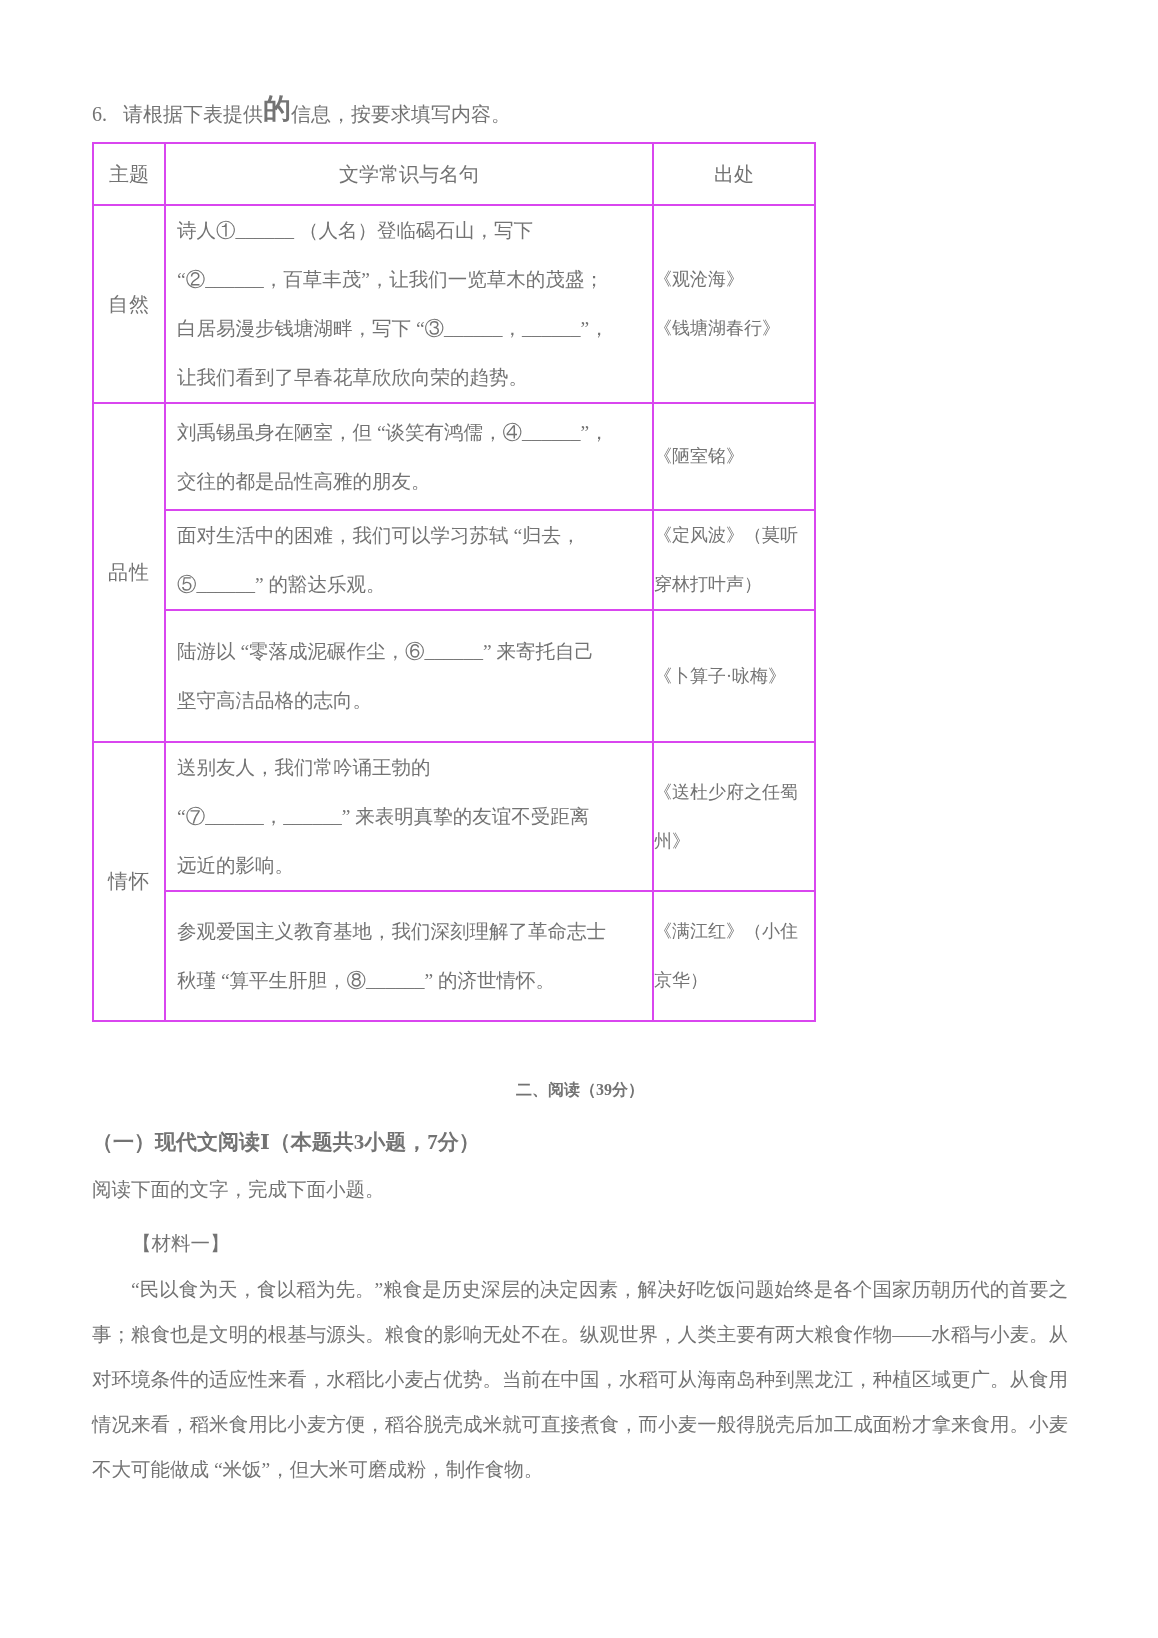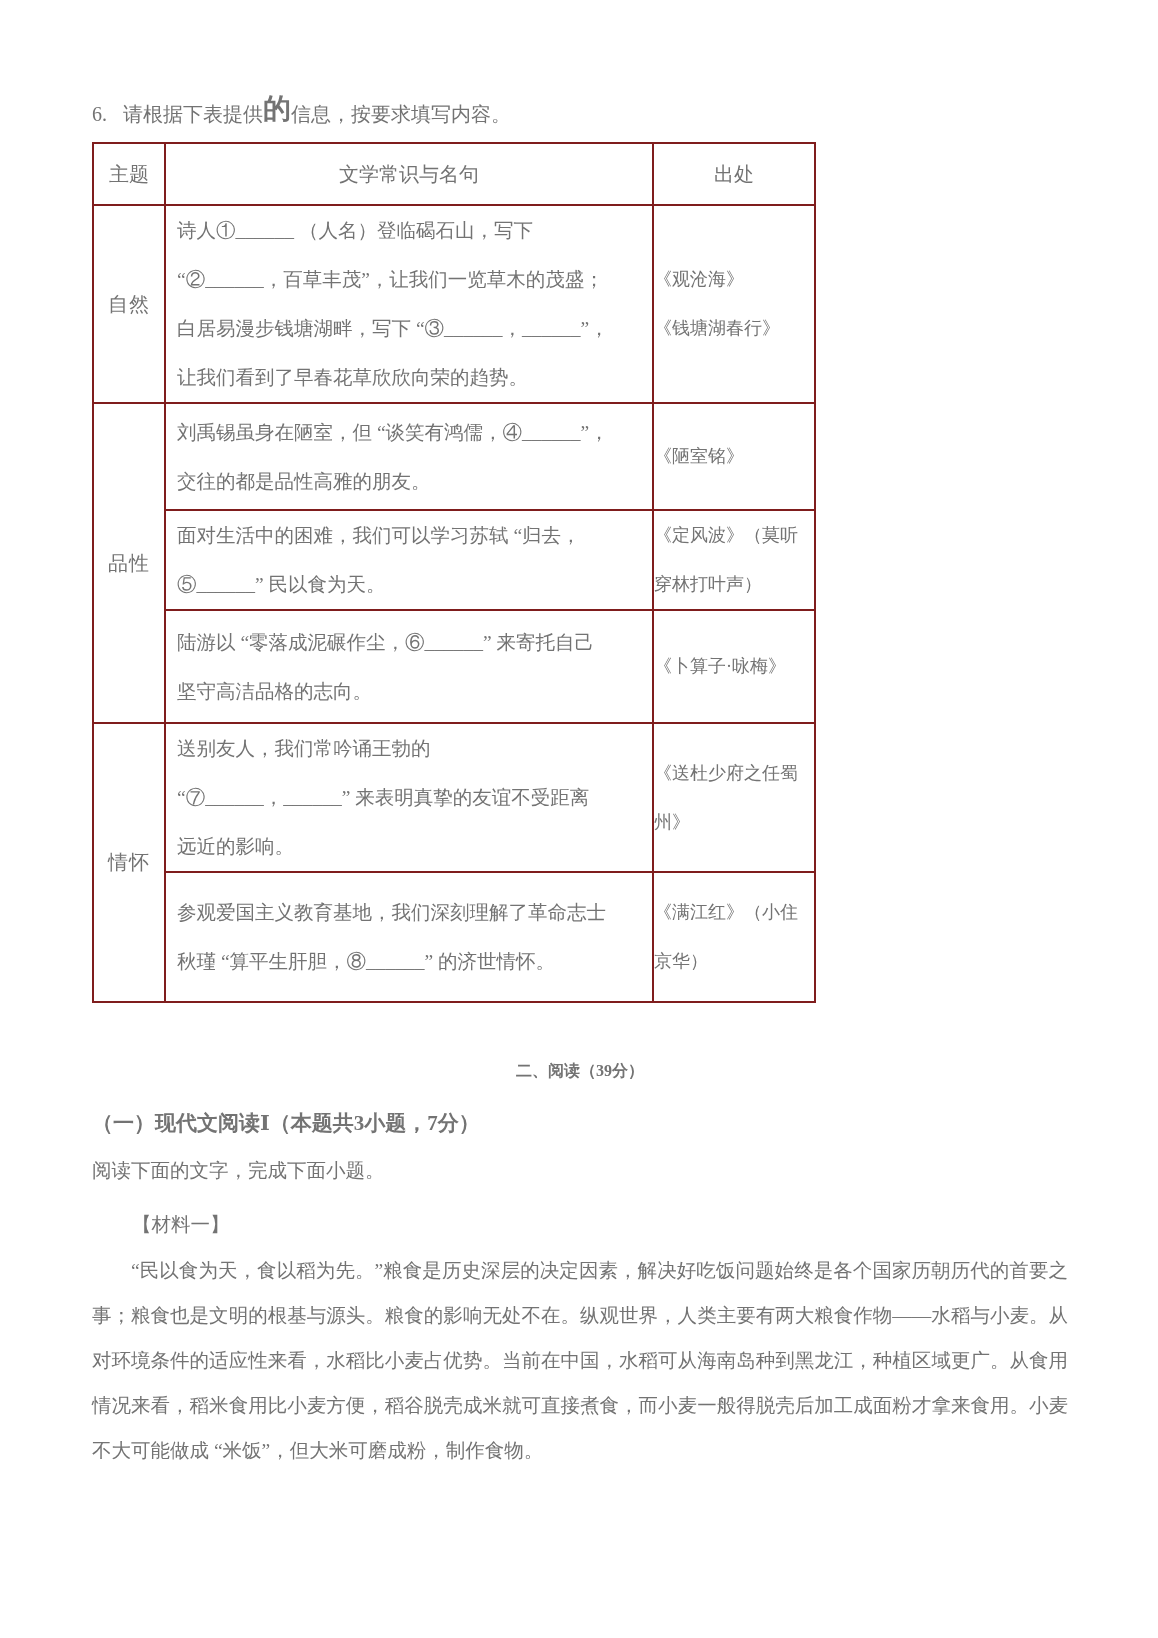--- a/index.html
+++ b/index.html
@@ -21,21 +21,21 @@
   .q-num  { display:inline-block; margin-right:16px; }
   .q-emph { font-size:28px; font-weight:bold; vertical-align:3px; line-height:1; }
 
   
   table.lit {
     border-collapse:collapse;
     table-layout:fixed;
     width:722px;
     margin-top:13px;
   }
-  table.lit td { border:2px solid #7f1d1d; vertical-align:middle; }
+  table.lit td { border:2px solid #d946ef; vertical-align:middle; }
   .col-theme  { width:72px;  }
   .col-body   { width:488px; }
   .col-source { width:162px; }
   td.cell-theme  { text-align:center; font-size:20px; letter-spacing:1px; }
   td.cell-header { text-align:center; font-size:20px; height:62px; }
   td.cell-content { padding-left:11px; font-size:19.5px; }
   td.cell-content .ln { line-height:49px; white-space:nowrap; }
   td.cell-source { font-size:18px; }
   td.cell-source .ln { line-height:49px; white-space:nowrap; }
 
@@ -98,29 +98,29 @@
           <div class="ln">交往的都是品性高雅的朋友。</div>
         </td>
         <td class="cell-source">
           <div class="ln">《陋室铭》</div>
         </td>
       </tr>
 
       <tr style="height:92px;">
         <td class="cell-content">
           <div class="ln">面对生活中的困难，我们可以学习苏轼 “归去，</div>
-          <div class="ln">⑤______” 民以食为天。</div>
+          <div class="ln">⑤______” 的豁达乐观。</div>
         </td>
         <td class="cell-source">
           <div class="ln">《定风波》（莫听</div>
           <div class="ln">穿林打叶声）</div>
         </td>
       </tr>
 
-      <tr style="height:113px;">
+      <tr style="height:132px;">
         <td class="cell-content">
           <div class="ln">陆游以 “零落成泥碾作尘，⑥______” 来寄托自己</div>
           <div class="ln">坚守高洁品格的志向。</div>
         </td>
         <td class="cell-source">
           <div class="ln">《卜算子·咏梅》</div>
         </td>
       </tr>
 
       <tr style="height:146px;">

